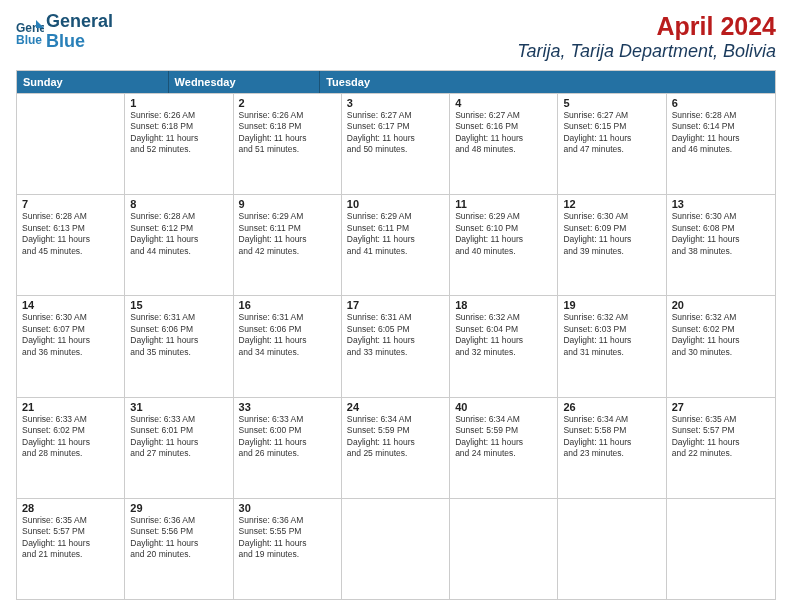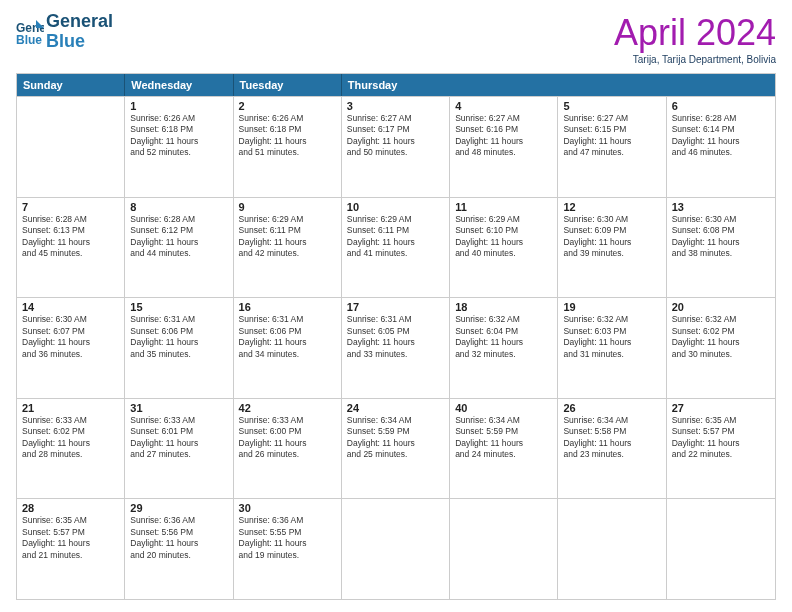--- a/index.html
+++ b/index.html
@@ -29,37 +29,38 @@
     }
     .logo-icon {
       width: 28px;
       height: 28px;
       margin-right: 2px;
     }
     .title-block {
       text-align: right;
     }
     .month-title {
-      font-size: 36px;
-      color: #a21caf;
-      font-weight: normal;
+      font-size: 25px;
+      color: #b91c1c;
+      font-weight: bold;
     }
     .subtitle {
-      font-size: 10px;
+      font-size: 18px;
       color: #1a3a5c;
+      font-style: italic;
     }
     .calendar {
       flex: 1;
       display: flex;
       flex-direction: column;
       border: 1px solid #ccc;
     }
     .cal-header-row {
       display: grid;
-      grid-template-columns: repeat(7, 1fr);
+      grid-template-columns: repeat(5, 1fr);
       background: #2471a3;
     }
     .cal-header-cell {
       color: #fff;
       font-size: 11px;
       font-weight: bold;
       padding: 5px 6px;
       text-align: left;
       border-right: 1px solid #1a5276;
     }
@@ -116,21 +117,20 @@
       <div class="month-title">April 2024</div>
       <div class="subtitle">Tarija, Tarija Department, Bolivia</div>
     </div>
   </div>
 
   <div class="calendar">
     <div class="cal-header-row">
         <div class="cal-header-cell">Sunday</div>
         <div class="cal-header-cell">Wednesday</div>
         <div class="cal-header-cell">Tuesday</div>
-        <div class="cal-header-cell">Thursday</div>
       </div>
     <div class="cal-body">
         <div class="cal-row">
           <div class="cal-cell"></div>
           <div class="cal-cell">
             <div class="day-num">1</div>
             <div class="cell-info" style="white-space: pre-line;">Sunrise: 6:26 AM
 Sunset: 6:18 PM
 Daylight: 11 hours
 and 52 minutes.</div>
@@ -282,21 +282,21 @@
 and 28 minutes.</div>
           </div>
           <div class="cal-cell">
             <div class="day-num">31</div>
             <div class="cell-info" style="white-space: pre-line;">Sunrise: 6:33 AM
 Sunset: 6:01 PM
 Daylight: 11 hours
 and 27 minutes.</div>
           </div>
           <div class="cal-cell">
-            <div class="day-num">42</div>
+            <div class="day-num">33</div>
             <div class="cell-info" style="white-space: pre-line;">Sunrise: 6:33 AM
 Sunset: 6:00 PM
 Daylight: 11 hours
 and 26 minutes.</div>
           </div>
           <div class="cal-cell">
             <div class="day-num">24</div>
             <div class="cell-info" style="white-space: pre-line;">Sunrise: 6:34 AM
 Sunset: 5:59 PM
 Daylight: 11 hours

